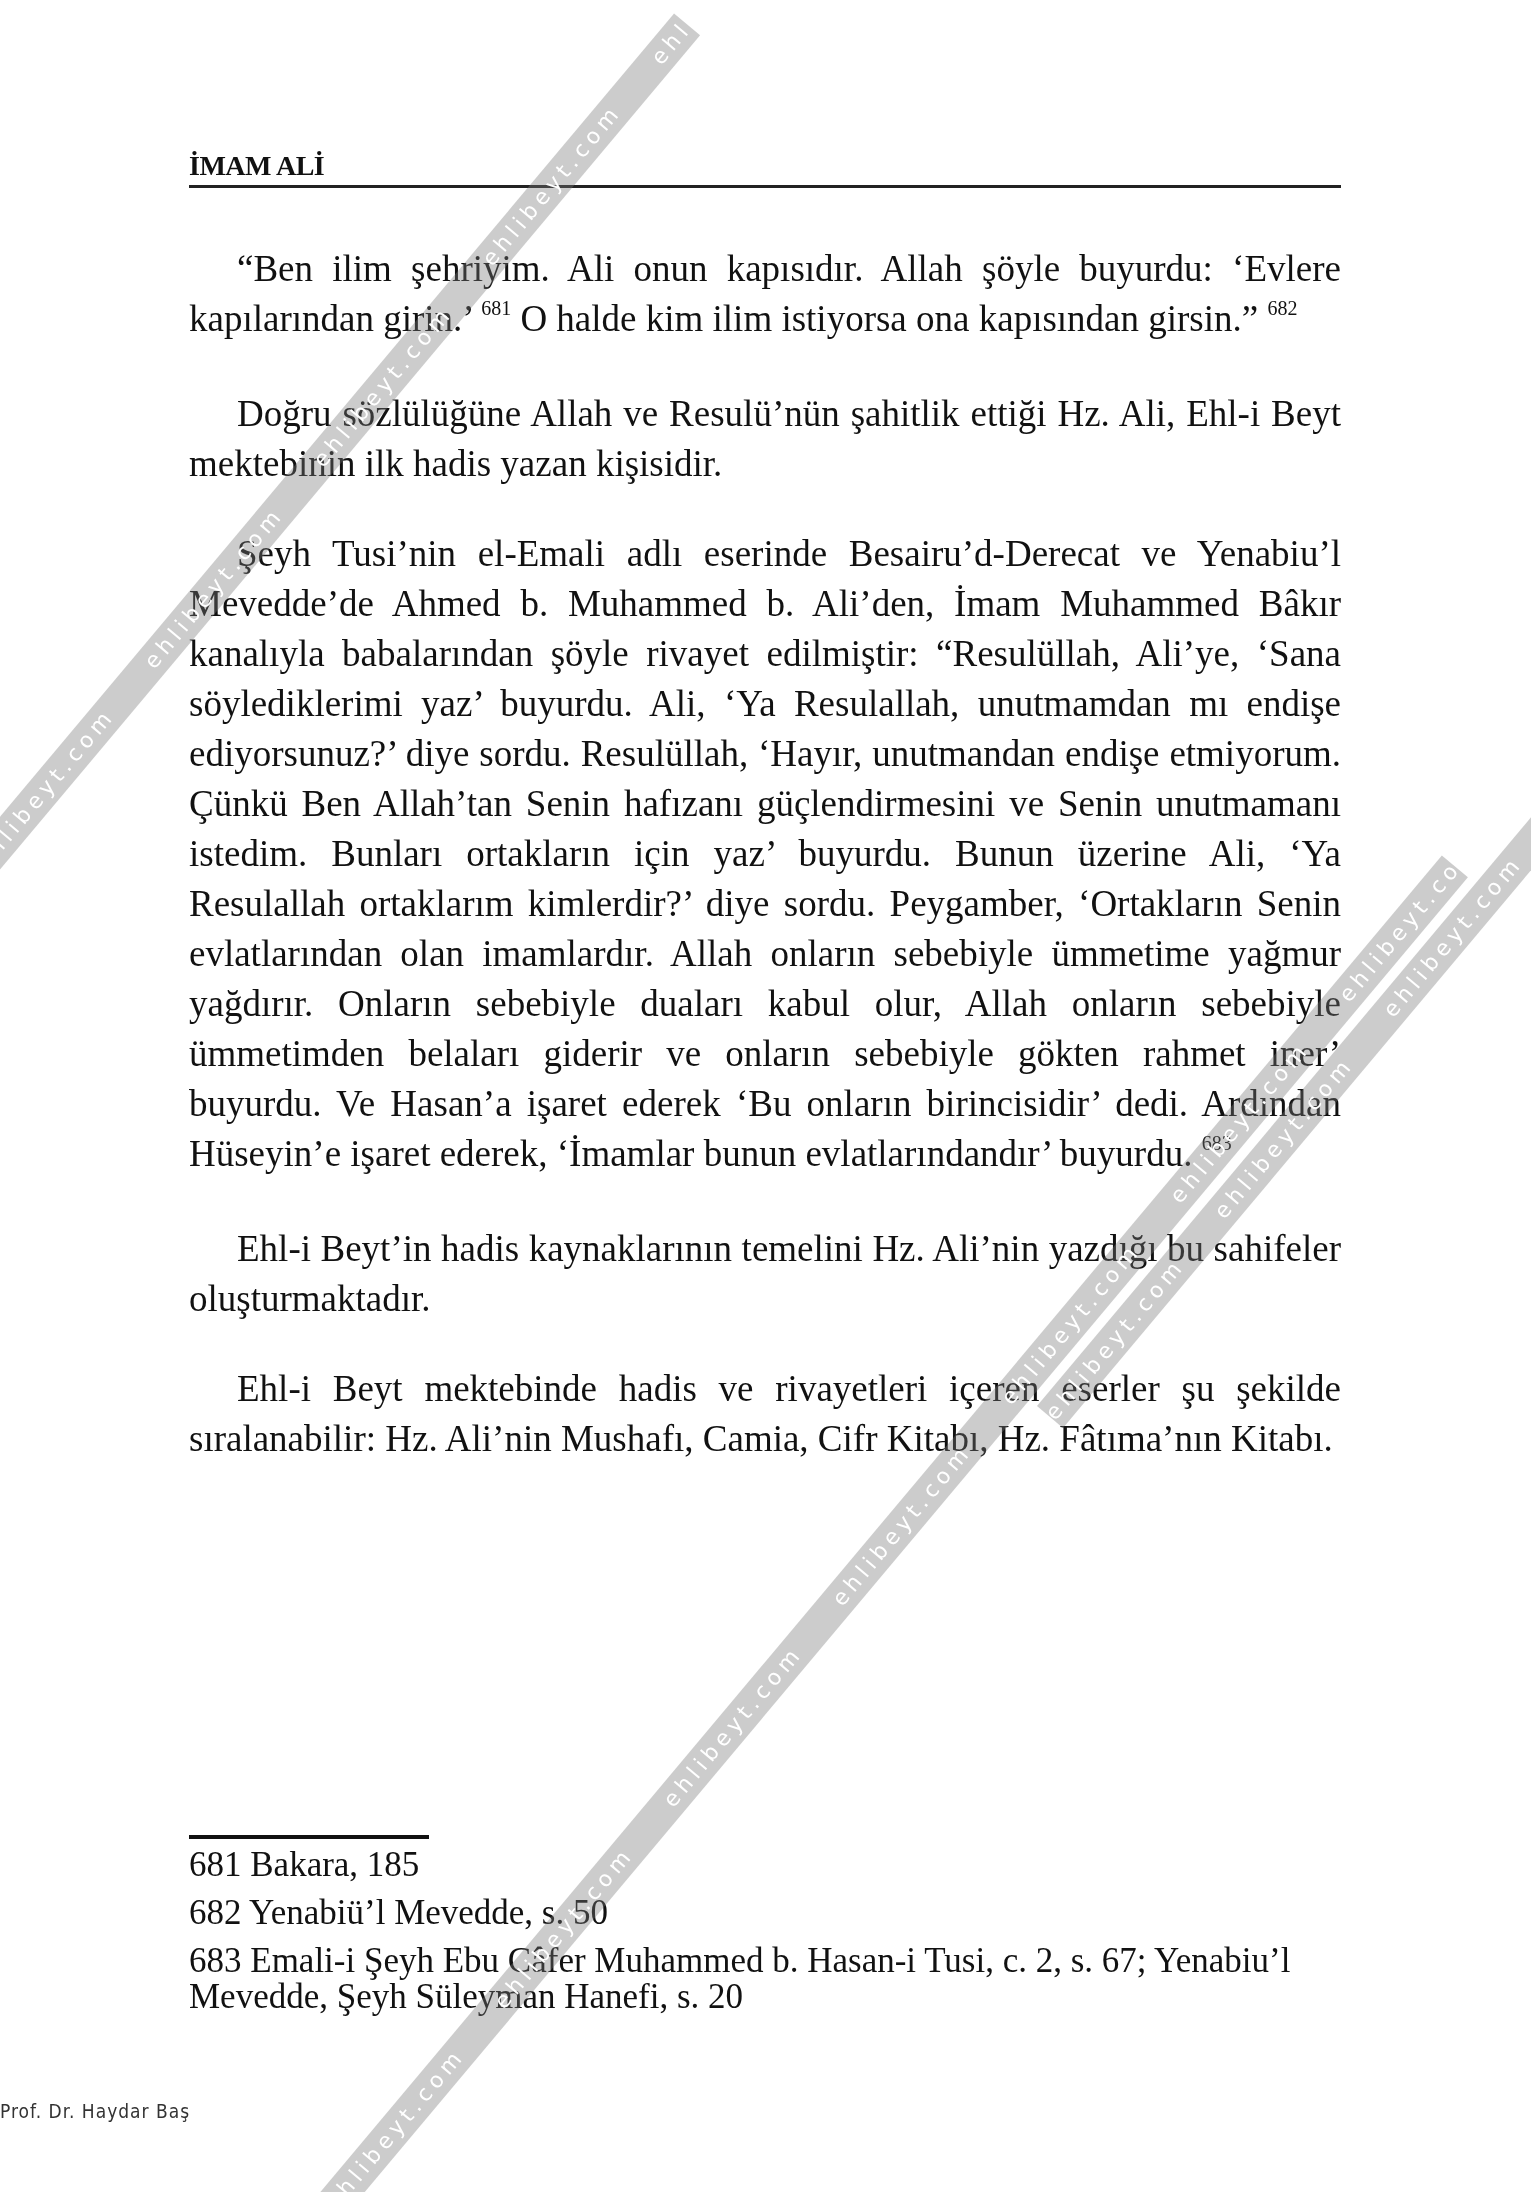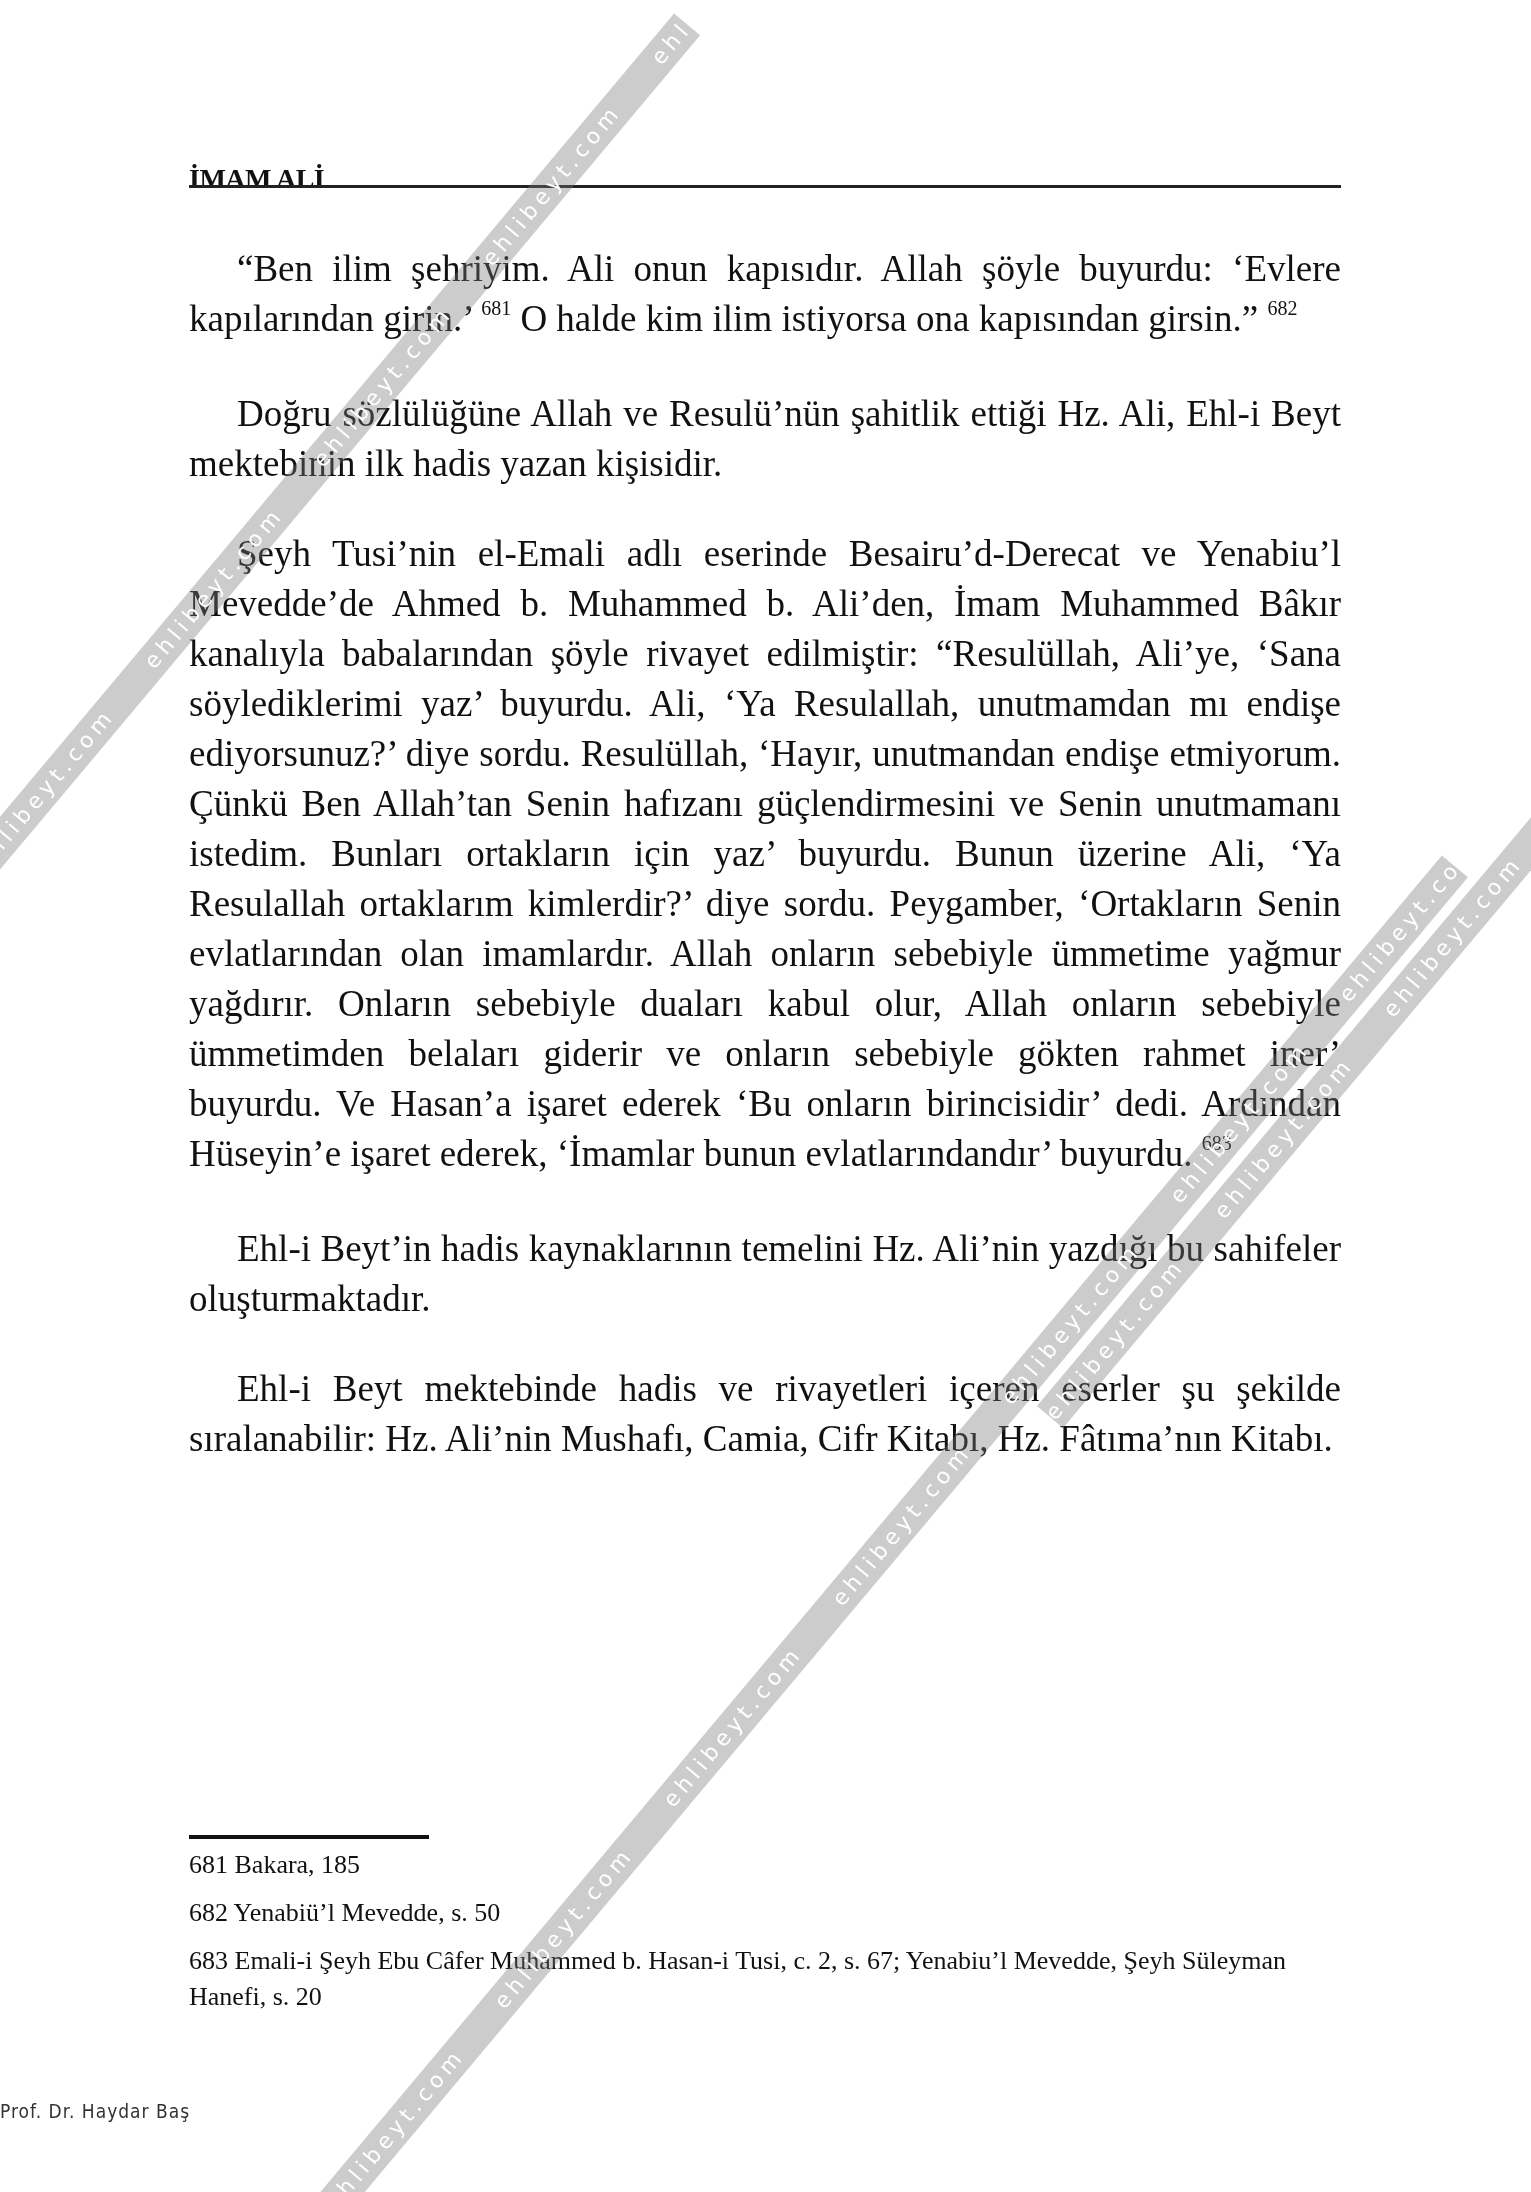--- a/index.html
+++ b/index.html
@@ -1,36 +1,36 @@
 <!DOCTYPE html>
 <html><head>
 <meta charset="utf-8">
 <style>
   html, body { margin:0; padding:0; background:#ffffff; }
   body { width:1531px; height:2192px; position:relative; overflow:hidden; }
   .page { position:absolute; left:0; top:0; width:1531px; height:2192px; }
   .running-head {
     position:absolute; left:189px; top:150px; width:1152px;
     font-family:"Liberation Serif", serif; font-weight:bold; font-size:28px;
-    color:#111; letter-spacing:-0.5px; line-height:32px;margin-top:13px;
+    color:#111; letter-spacing:-0.5px; line-height:32px;
   }
   .head-rule {
     position:absolute; left:189px; top:185px; width:1152px; height:3px; background:#222;
   }
   .body-text {
     position:absolute; left:189px; top:212px; width:1152px;
     font-family:"Liberation Serif", serif; font-size:37px; line-height:50px;
     color:#111; text-align:justify;margin-top:32px;
   }
   .body-text p { margin:0 0 40px 0; text-indent:48px; }
   .body-text sup { font-size:20px; vertical-align:0; position:relative; top:-16px; }
   .fn-rule { position:absolute; left:189px; top:1835px; width:240px; height:4px; background:#111; }
   .footnotes {
     position:absolute; left:189px; top:1847px; width:1152px;
-    font-family:"Liberation Serif", serif; font-size:26px; line-height:36px; color:#111;
+    font-family:"Liberation Serif", serif; font-size:35px; line-height:36px; color:#111;
   }
   .footnotes div { margin-bottom:12px; }
   .page-footer {
     position:absolute; left:0; top:2100px; width:1531px; text-align:left;
     font-family:"DejaVu Sans Condensed", "DejaVu Sans", sans-serif; font-size:19px;
     color:#333; letter-spacing:1px;
   }
   .wm {
     position:absolute; height:34px; background:rgba(120,120,120,0.38);
     transform-origin:left center; transform:rotate(-50deg);

